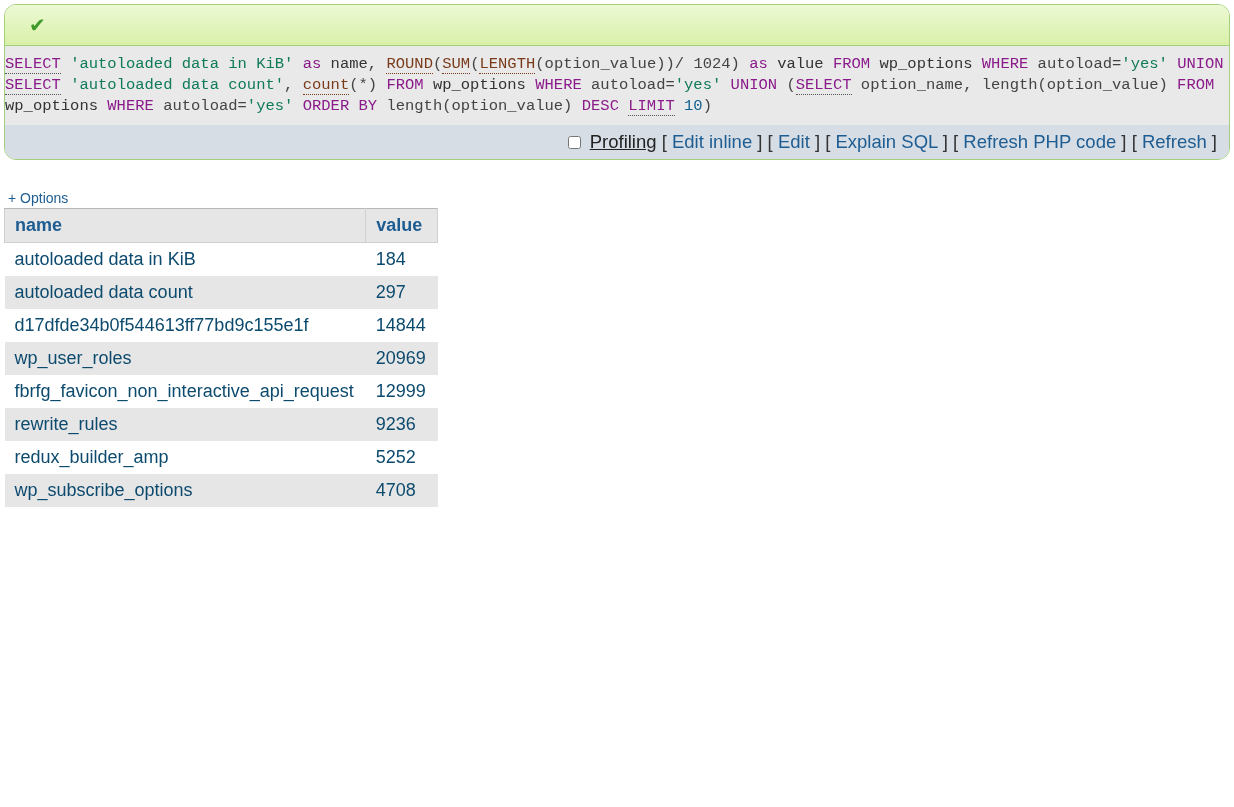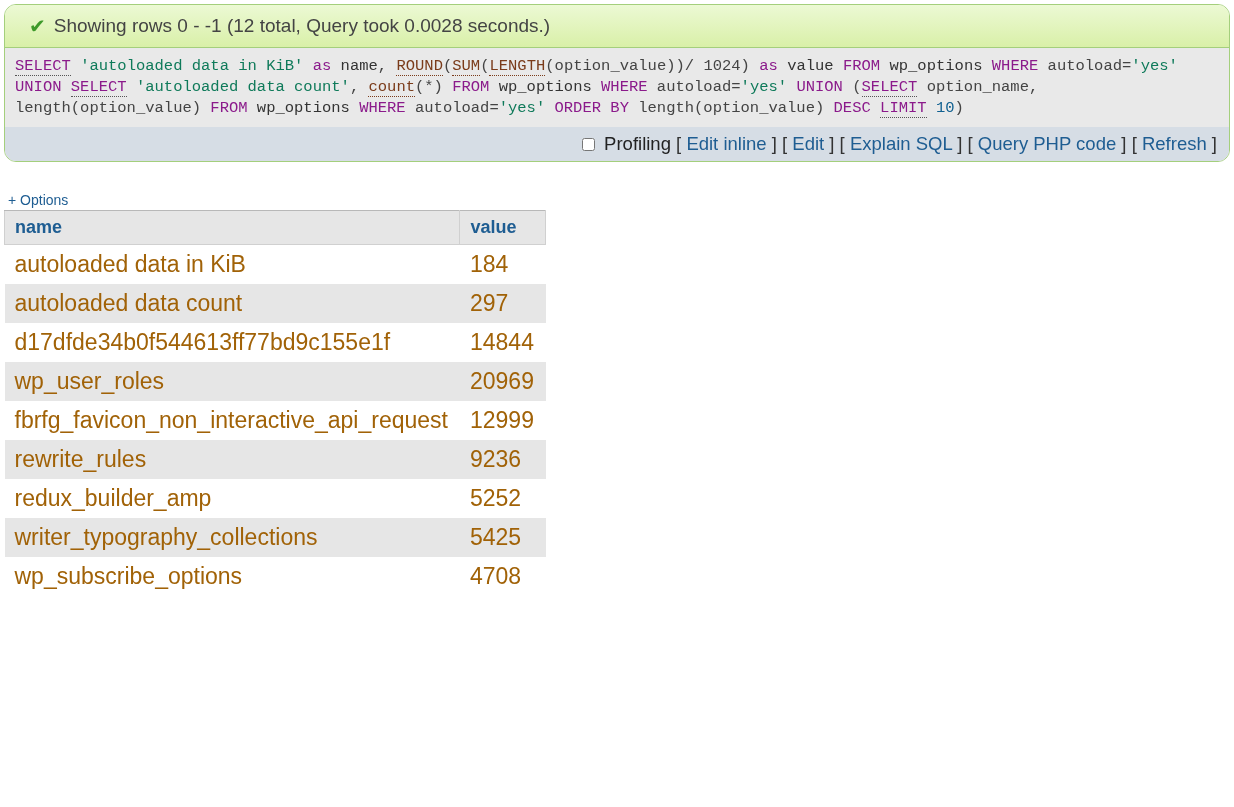--- a/index.html
+++ b/index.html
@@ -30,42 +30,42 @@
     color: #444;
     font-size: 19px;
   }
   .check-icon {
     color: #3e9a2a;
     font-size: 20px;
     line-height: 1;
   }
   .sql-box {
     background: #e9e9e9;
-    padding: 8px 10px;
+    padding: 8px 0;
     font-family: Consolas, "Courier New", monospace;
     font-size: 15.5px;
     color: #444;
     white-space: pre-wrap;
     word-wrap: break-word;
     line-height: 1.35;
   }
   .kw { color: #8b1a8b; }
   .str { color: #0f7a5a; }
   .fn { color: #7a3b1a; border-bottom: 1px dotted #7a3b1a; }
   .tbl { color: #333; }
   .num { color: #106090; }
   .u { border-bottom: 1px dotted #555; }
   .action-row {
     background: #d6dde5;
     padding: 6px 12px 6px 12px;
     text-align: right;
     font-size: 18.5px;
     color: #333;
   }
-  .action-row .lbl { color: #222; }
+  .action-row .lbl { color: #222; text-decoration: underline; }
   .action-row .br { color: #333; }
   .lnk {
     color: #1e5d92;
     text-decoration: none;
     cursor: pointer;
     text-align: center;
   }
   .action-row input[type="checkbox"] {
     transform: translateY(1px);
     margin-right: 4px;
@@ -85,43 +85,42 @@
     color: #1e5d92;
     font-weight: bold;
     text-align: left;
     padding: 6px 12px 6px 10px;
     border: 1px solid #d0d0d0;
     border-top: 1px solid #b8b8b8;
     font-size: 18px;
   }
   table.results td {
     padding: 6px 12px 6px 10px;
-    font-size: 23px;
-    color: #a16207;
+    font-size: 18px;
+    color: #0c4a6e;
   }
   table.results tbody tr:nth-child(odd) td { background: #fff; }
   table.results tbody tr:nth-child(even) td { background: #e6e6e6; }
 </style>
 </head>
 <body>
 <div class="page">
 
 <div class="panel">
   <div class="success-bar">
     <span class="check-icon">✔</span>
-    <span>Showing rows 0 - -1 (12 total, Query took 0.0028 seconds.)</span>
   </div>
   <div class="sql-box"><span class="kw u">SELECT</span> <span class="str">'autoloaded data in KiB'</span><span class="kw"> as </span><span class="tbl">name</span><span>, </span><span class="fn">ROUND</span><span>(</span><span class="fn">SUM</span><span>(</span><span class="fn">LENGTH</span><span>(option_value))/ 1024)</span><span class="kw"> as </span><span class="tbl">value</span><span class="kw"> FROM </span><span class="tbl">wp_options</span><span class="kw"> WHERE </span><span>autoload=</span><span class="str">'yes'</span><span class="kw"> UNION </span><span class="kw u">SELECT</span> <span class="str">'autoloaded data count'</span><span>, </span><span class="fn">count</span><span>(*)</span><span class="kw"> FROM </span><span class="tbl">wp_options</span><span class="kw"> WHERE </span><span>autoload=</span><span class="str">'yes'</span><span class="kw"> UNION </span><span>(</span><span class="kw u">SELECT</span><span> option_name, length(option_value)</span><span class="kw"> FROM </span><span class="tbl">wp_options</span><span class="kw"> WHERE </span><span>autoload=</span><span class="str">'yes'</span><span class="kw"> ORDER BY </span><span>length(option_value)</span><span class="kw"> DESC </span><span class="kw u">LIMIT</span><span class="num"> 10</span><span>)</span></div>
   <div class="action-row">
     <input type="checkbox" style="">
     <span class="lbl">Profiling</span>
     <span class="br"> [ </span><a class="lnk">Edit inline</a><span class="br"> ] </span>
     <span class="br">[ </span><a class="lnk">Edit</a><span class="br"> ] </span>
     <span class="br">[ </span><a class="lnk">Explain SQL</a><span class="br"> ] </span>
-    <span class="br">[ </span><a class="lnk">Query PHP code</a><span class="br"> ] </span>
+    <span class="br">[ </span><a class="lnk">Refresh PHP code</a><span class="br"> ] </span>
     <span class="br">[ </span><a class="lnk">Refresh</a><span class="br"> ]</span>
   </div>
 </div>
 
 <div class="options-link">+ Options</div>
 
 <table class="results">
   <thead>
     <tr>
       <th>name</th>
@@ -151,23 +150,19 @@
         </tr>
         <tr>
           <td>rewrite_rules</td>
           <td>9236</td>
         </tr>
         <tr>
           <td>redux_builder_amp</td>
           <td>5252</td>
         </tr>
         <tr>
-          <td>writer_typography_collections</td>
-          <td>5425</td>
-        </tr>
-        <tr>
           <td>wp_subscribe_options</td>
           <td>4708</td>
         </tr>
       </tbody>
 </table>
 
 </div>
 
 </body></html>

